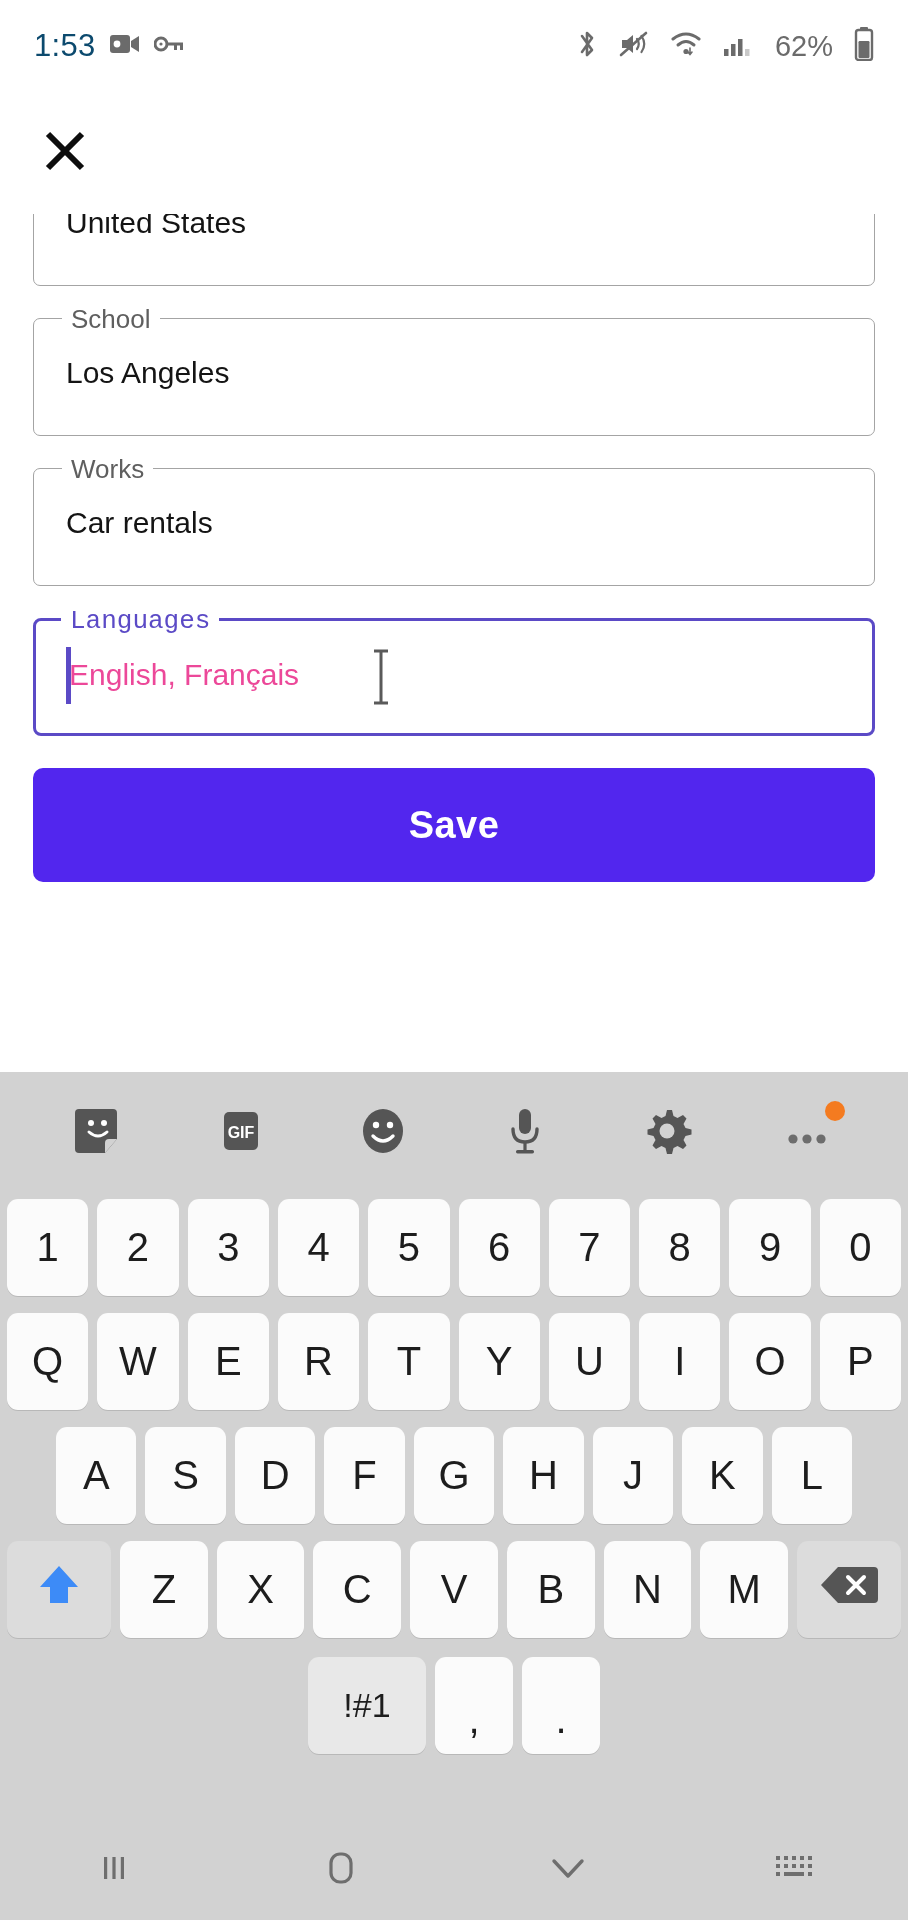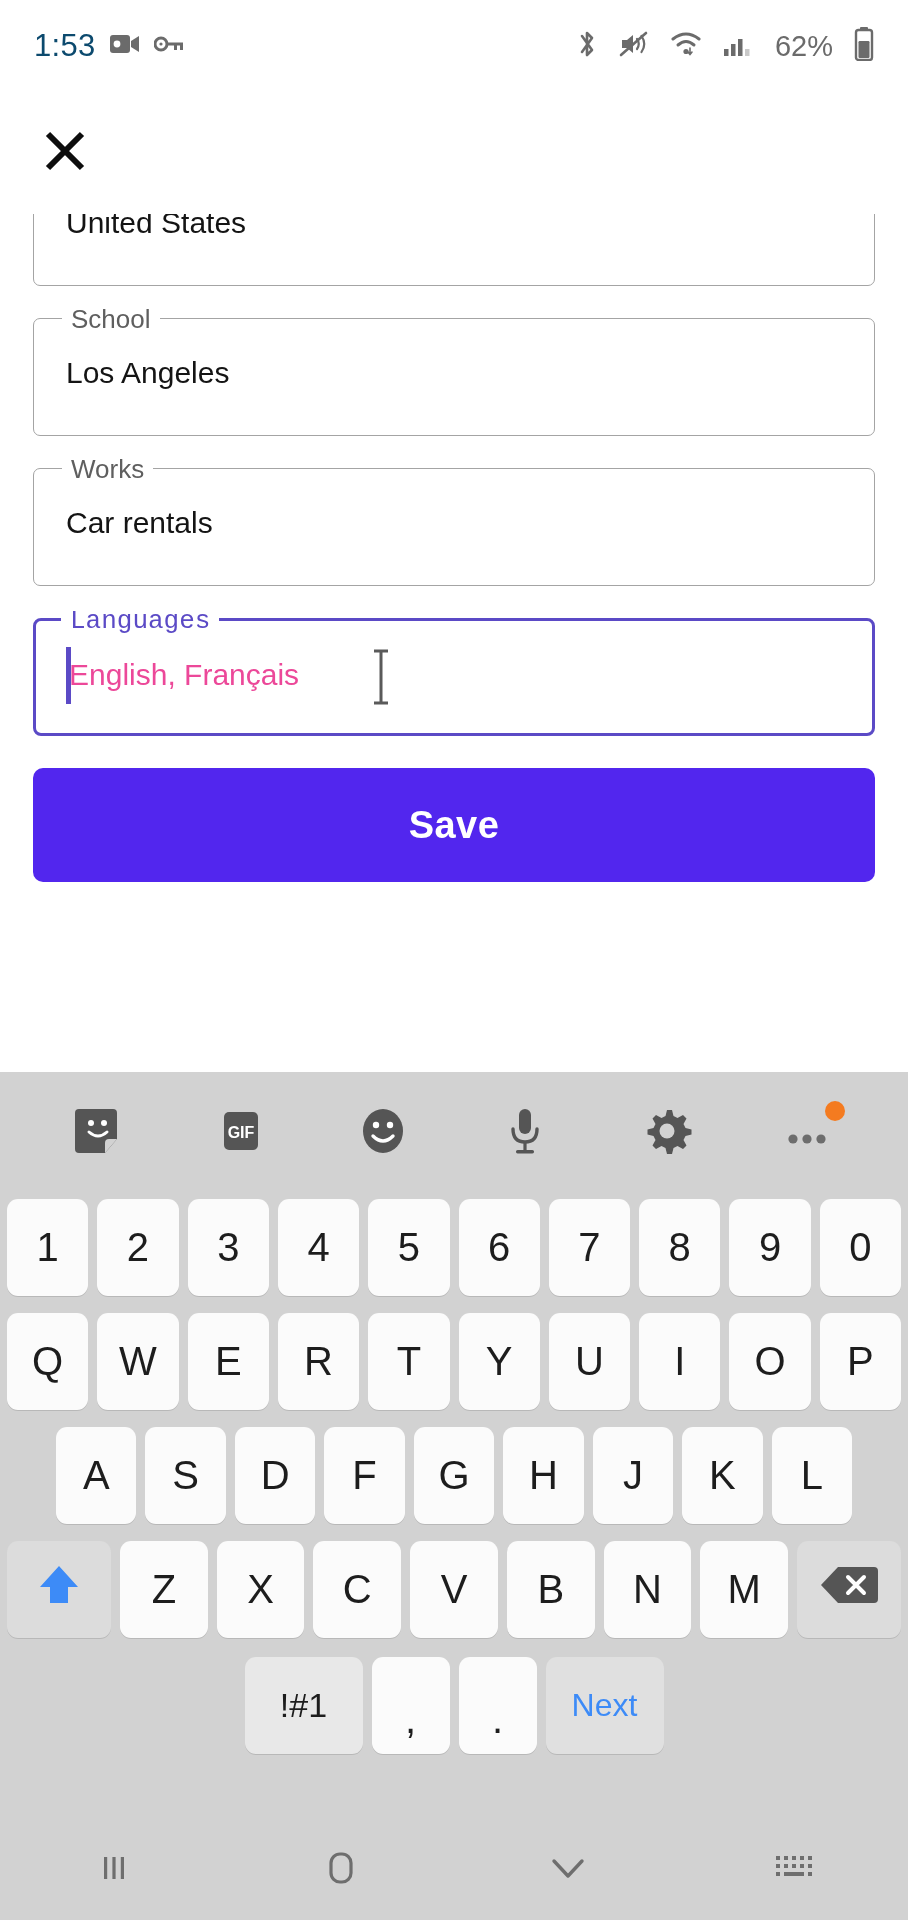--- a/index.html
+++ b/index.html
@@ -493,21 +493,20 @@
             <path d="M28 13 L44 29 M44 13 L28 29" stroke="#ffffff" stroke-width="4" stroke-linecap="round"></path>
           </svg>
         </span>
       </div>
     </div>
 
     <div class="kb-row row-bottom">
       <div class="key sym">!#1</div>
       <div class="key comma">,</div>
       <div class="key period">.</div>
-      <div class="key next">Next</div>
     </div>
 
   </div>
 
   <div class="nav-bar">
     <div class="nav-btn nav-recents">
       <span>
         <svg width="40" height="40" viewBox="0 0 40 40">
           <rect x="10" y="9" width="3.2" height="22" fill="#6e6e6e"></rect>
           <rect x="18.4" y="9" width="3.2" height="22" fill="#6e6e6e"></rect>

